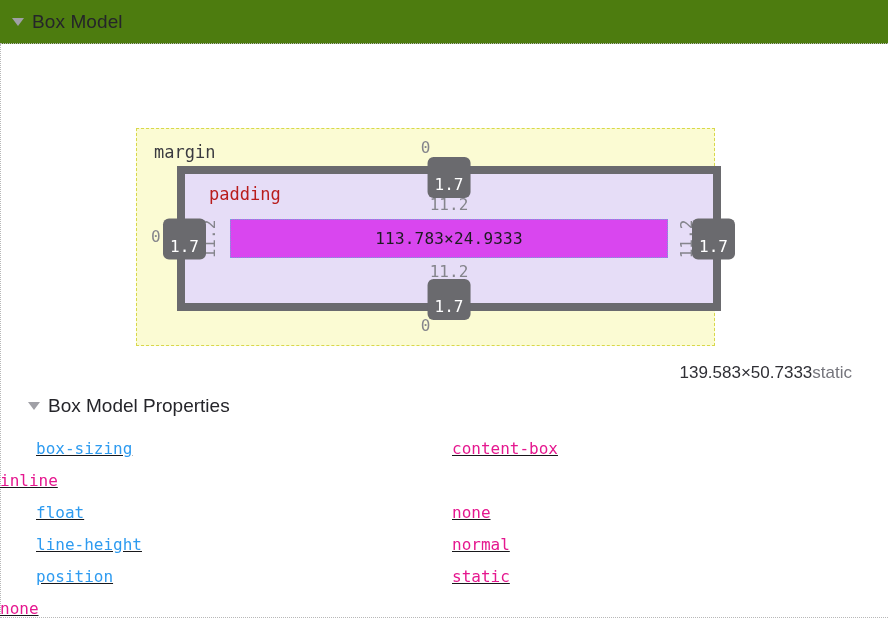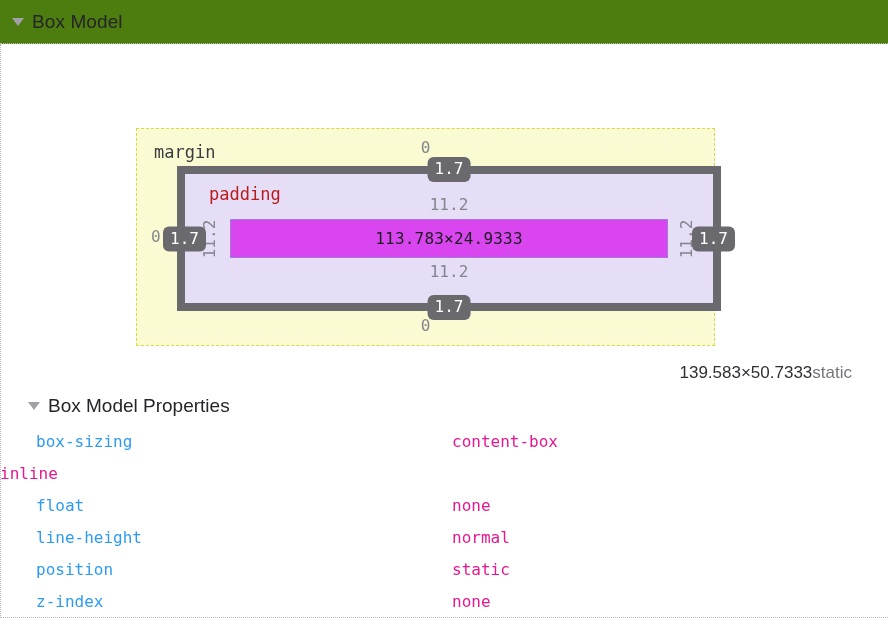--- a/index.html
+++ b/index.html
@@ -132,21 +132,21 @@
   .val-margin {
     color: #85858c;
   }
   .val-padding {
     color: #85858c;
   }
   .val-border {
     color: #ffffff;
     background: #6a6a6e;
     border-radius: 6px;
-    padding: 4px 7px 5px 7px;
+    padding: 20px 7px 5px 7px;
   }
   .rot {
     transform: rotate(-90deg);
     transform-origin: center center;
   }
 
   
   .size-row {
     position: absolute;
     left: 0;
@@ -190,22 +190,23 @@
   .props-list {
     position: absolute;
     left: 0;
     top: 432px;
     width: 888px;
     box-sizing: border-box;
   }
   .prop-row {
     display: flex;
     height: 32px;
-    align-items: flex-start;
-    box-sizing: border-box;
+    align-items: center;
+    box-sizing: border-box;
+    text-decoration: underline;
   }
   .prop-name {
     width: 452px;
     padding-left: 36px;
     box-sizing: border-box;
     font-family: "DejaVu Sans Mono", monospace;
     font-size: 16px;
     color: #2e9bf0;
   }
   .prop-value {
@@ -297,18 +298,17 @@
   </div>
   <div class="prop-row">
     <span class="prop-name">line-height</span>
     <span class="prop-value">normal</span>
   </div>
   <div class="prop-row">
     <span class="prop-name">position</span>
     <span class="prop-value">static</span>
   </div>
   <div class="prop-row">
-    <span class="prop-name">z-index</span>
     <span class="prop-value">none</span>
   </div>
 </div>
 
 <div class="bottom-rule"></div>
 
 </body></html>

